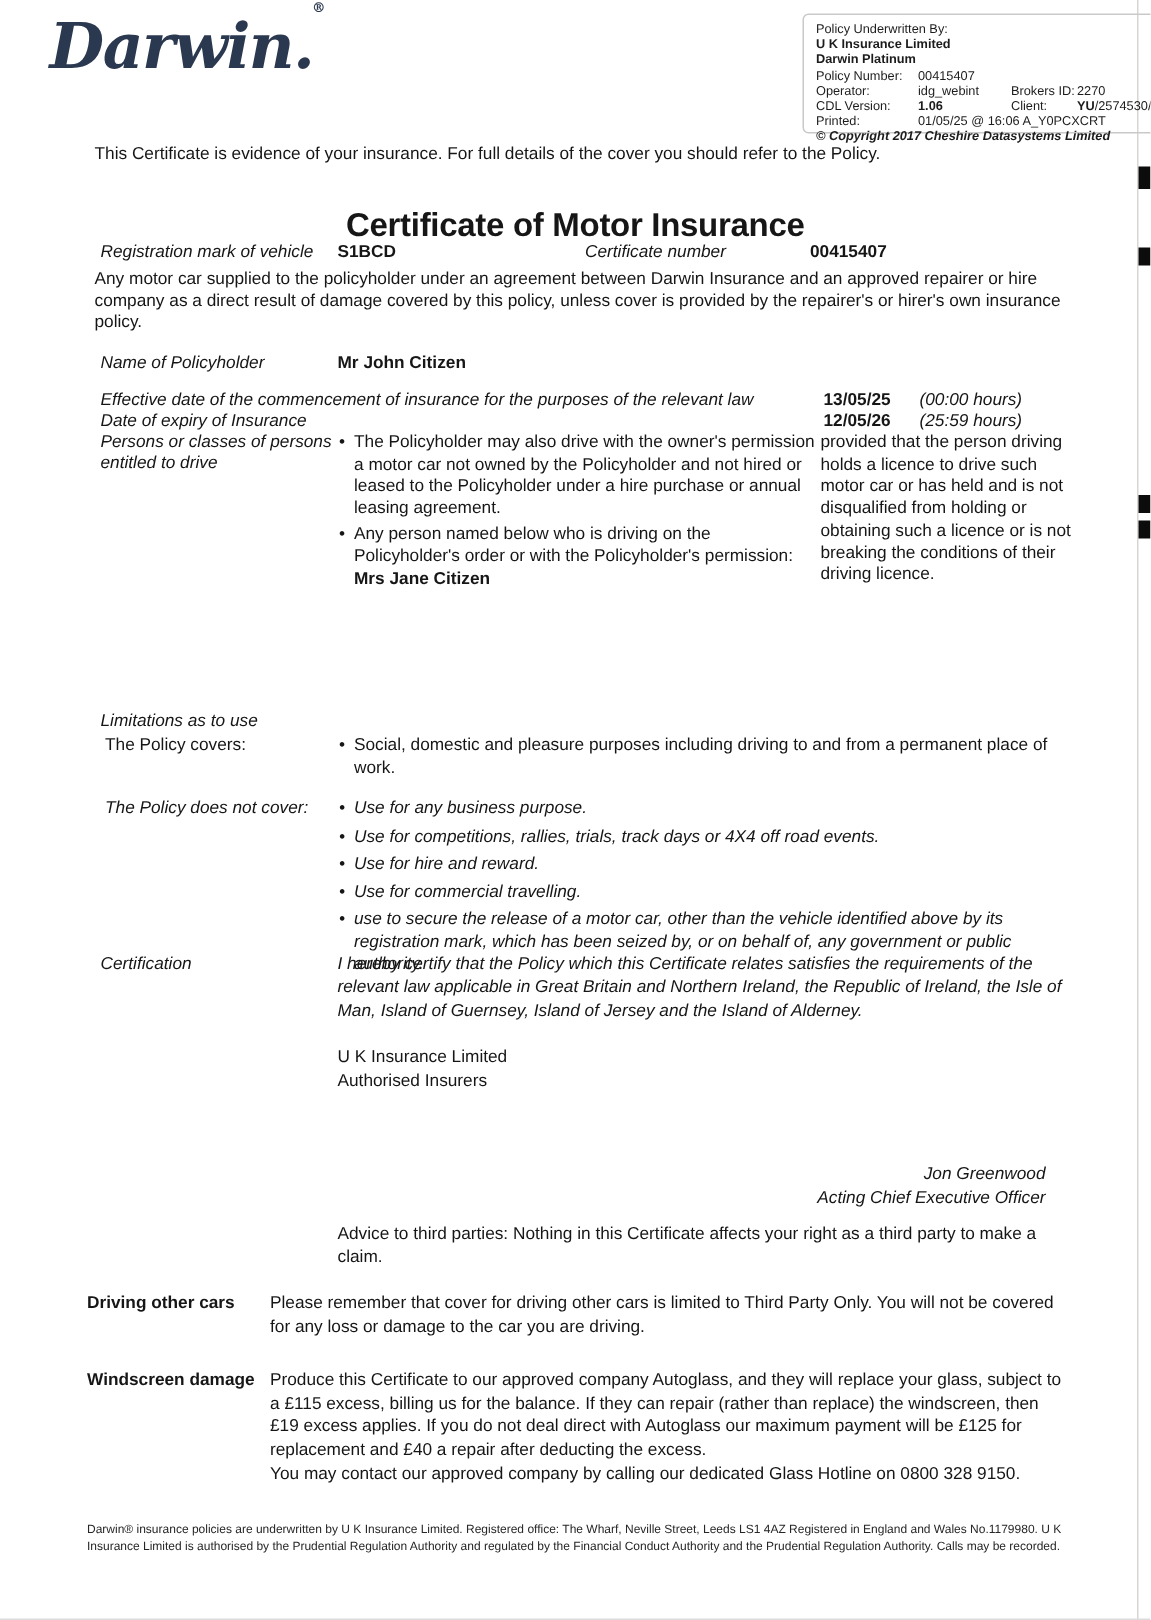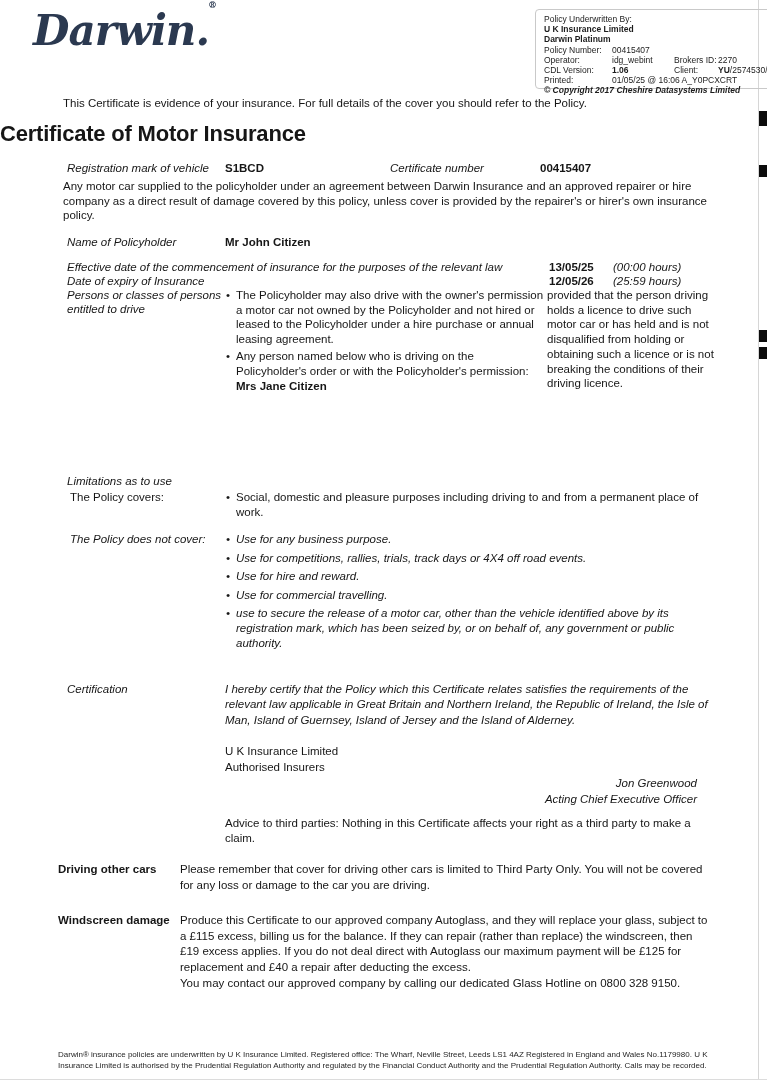--- a/index.html
+++ b/index.html
@@ -19,53 +19,53 @@
   .logo sup{font-size:9px;position:relative;top:-22px;left:-1px;letter-spacing:0;}
   .policy-box{
     position:absolute;left:504px;top:9px;width:244px;height:70px;
     border:1px solid #c9c9c9;border-radius:4px;
     padding:4px 4px 4px 8px;font-size:8.5px;line-height:1.2;color:#1c1c1c;margin-left:31px;
   }
   .info-row{display:grid;grid-template-columns:68px 62px 44px 1fr;}
   .info-row.span .val{grid-column:2 / 5;}
   
   .intro{position:absolute;left:63px;top:96px;right:54px;}
-  .title{position:absolute;left:0;right:0;top:120px;text-align:left;font-size:22px;font-weight:bold;letter-spacing:-0.2px;}
+  .title{position:absolute;left:0;right:0;top:136px;text-align:center;font-size:22px;font-weight:bold;letter-spacing:-0.2px;}
   
   .reg-row{position:absolute;left:67px;top:161px;right:54px;display:grid;grid-template-columns:158px 165px 150px 1fr;}
   .reg-note{position:absolute;left:63px;top:179px;width:652px;line-height:1.28;}
   
   .name-row{position:absolute;left:67px;top:235px;right:54px;display:grid;grid-template-columns:158px 1fr;}
   
   .dates{position:absolute;left:67px;top:260px;right:54px;}
   .date-row{display:grid;grid-template-columns:1fr 64px 100px;}
   
   .drive{position:absolute;left:67px;top:288px;right:52px;display:grid;grid-template-columns:158px 320px 1fr;}
   ul.bullets{list-style:none;margin:0;padding:0;}
   ul.bullets li{padding-left:11px;position:relative;margin-bottom:3px;line-height:1.27;}
   ul.bullets li::before{content:"\2022";position:absolute;left:1px;}
   .proviso{padding-left:2px;line-height:1.28;}
   
   .lim-heading{position:absolute;left:67px;top:474px;}
   .covers-row{position:absolute;left:70px;top:490px;right:54px;display:grid;grid-template-columns:155px 1fr;}
   .notcover-row{position:absolute;left:70px;top:532px;right:54px;display:grid;grid-template-columns:155px 1fr;font-style:italic;}
   .notcover-row ul.bullets li{margin-bottom:4px;}
   
-  .cert{position:absolute;left:67px;top:682px;right:54px;display:grid;grid-template-columns:158px 1fr;}
+  .cert{position:absolute;left:67px;top:636px;right:54px;display:grid;grid-template-columns:158px 1fr;}
   .cert-statement{line-height:1.33;}
   .cert-insurer{margin-top:15px;line-height:1.4;}
   .signature{position:absolute;right:70px;top:775px;text-align:right;line-height:1.4;font-style:italic;}
   .advice{position:absolute;left:225px;top:816px;width:490px;line-height:1.3;}
   
   .bottom-row{position:absolute;left:58px;right:54px;display:grid;grid-template-columns:122px 1fr;}
   .driving{top:862px;}
   .windscreen{top:913px;}
   .bottom-row .txt{line-height:1.36;}
   
-  .footer{position:absolute;left:58px;right:56px;top:1049px;font-size:8px;line-height:1.4;color:#262626;}
+  .footer{position:absolute;left:58px;right:56px;top:1014px;font-size:8px;line-height:1.4;color:#262626;}
   
   .page-edge{position:absolute;top:0;bottom:0;right:8px;width:1px;background:#d6d6d6;}
   .page-bottom{position:absolute;left:0;right:0;bottom:0;height:1px;background:#dcdcdc;}
   .scan-mark{position:absolute;right:0;width:8px;background:#0c0c0c;}
   .m1{top:111px;height:15px;}
   .m2{top:165px;height:12px;}
   .m3{top:330px;height:12px;}
   .m4{top:347px;height:12px;}
 </style>
 </head>

